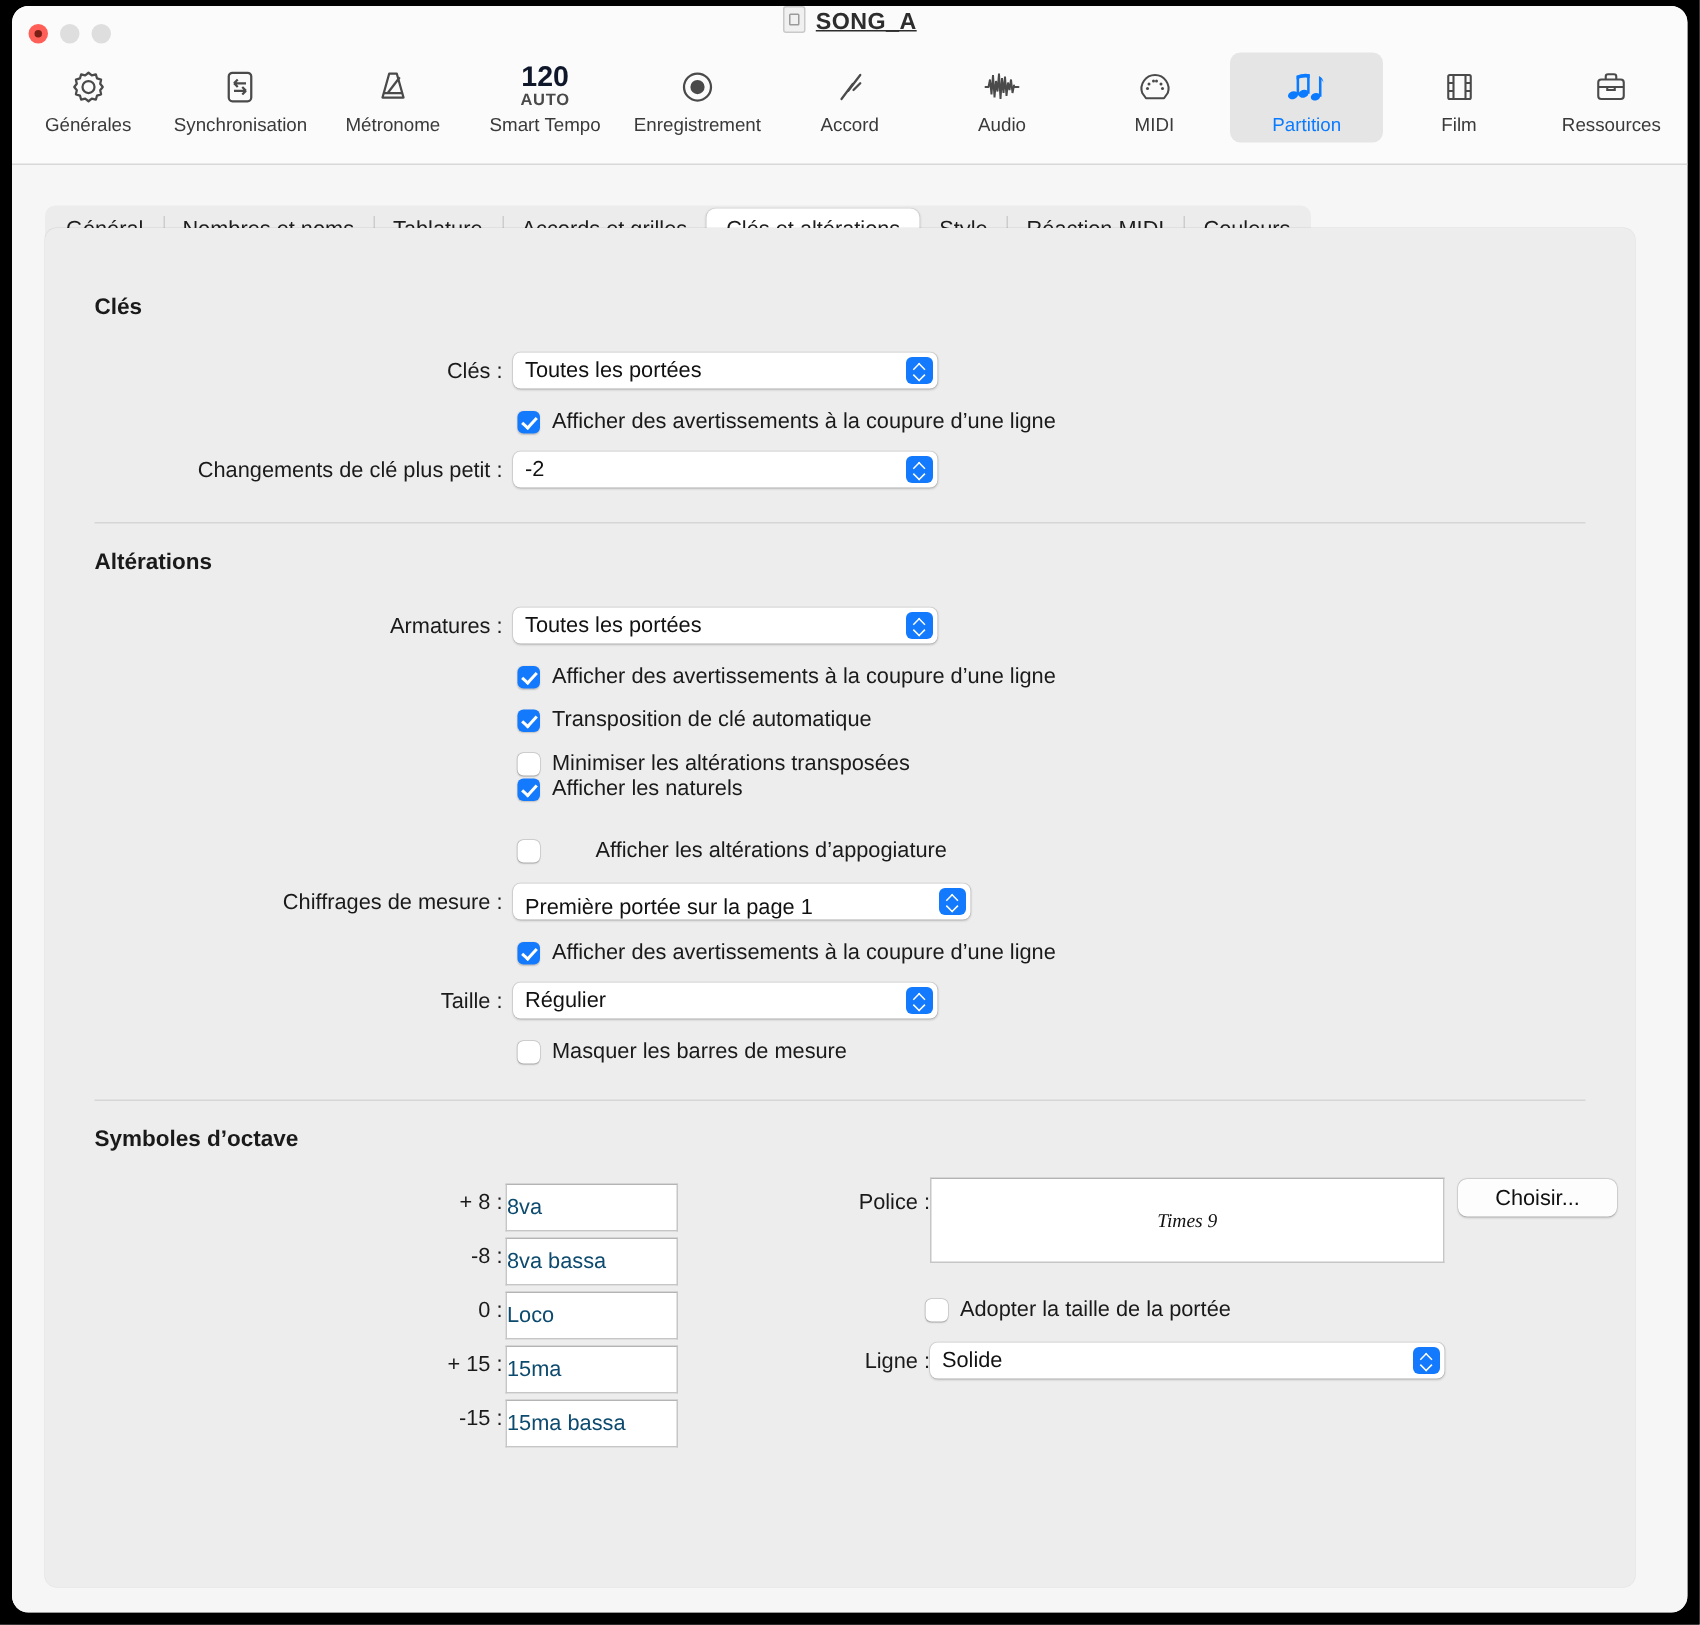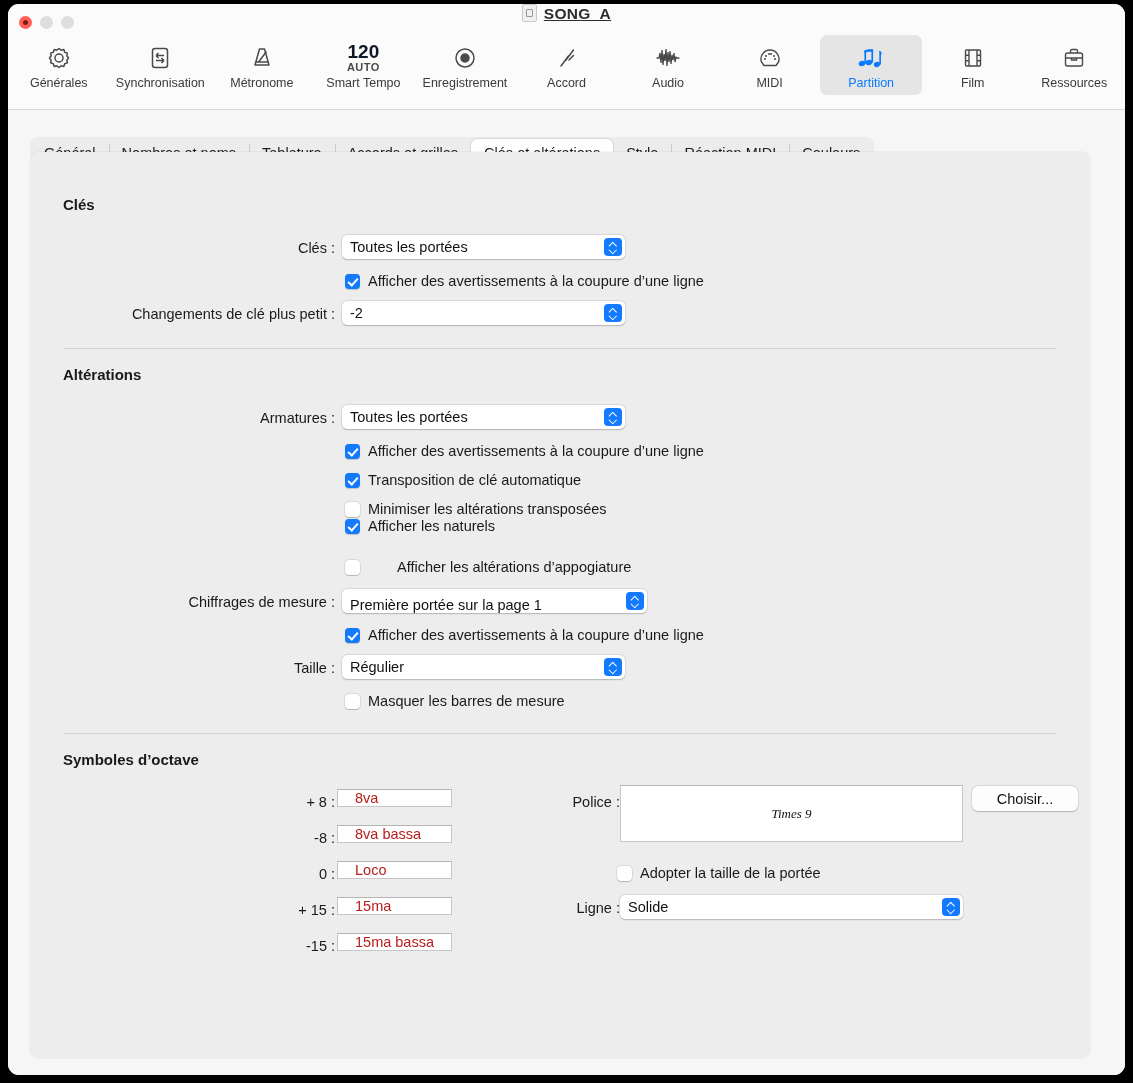--- a/index.html
+++ b/index.html
@@ -275,29 +275,29 @@
   .cblabel {
     font-size: 14.5px;
     color: #1a1a1a;
     margin-left: 8px;
     white-space: nowrap;
   }
 
   
   .tfield {
     position: absolute;
-    height: 18px;
+    height: 32px;
     background: #ffffff;
     border: 1px solid #c6c6c6;
     border-top-color: #b4b4b4;
     display: flex;
     align-items: center;
     font-size: 14.5px;
-    color: #b91c1c;
-    padding-left: 17px;
+    color: #0c4a6e;
+    padding-left: 0;
     box-sizing: border-box;
     cursor: text;
   }
 
   
   .fontbox {
     position: absolute;
     background: #ffffff;
     border: 1px solid #c6c6c6;
     border-top-color: #b4b4b4;

